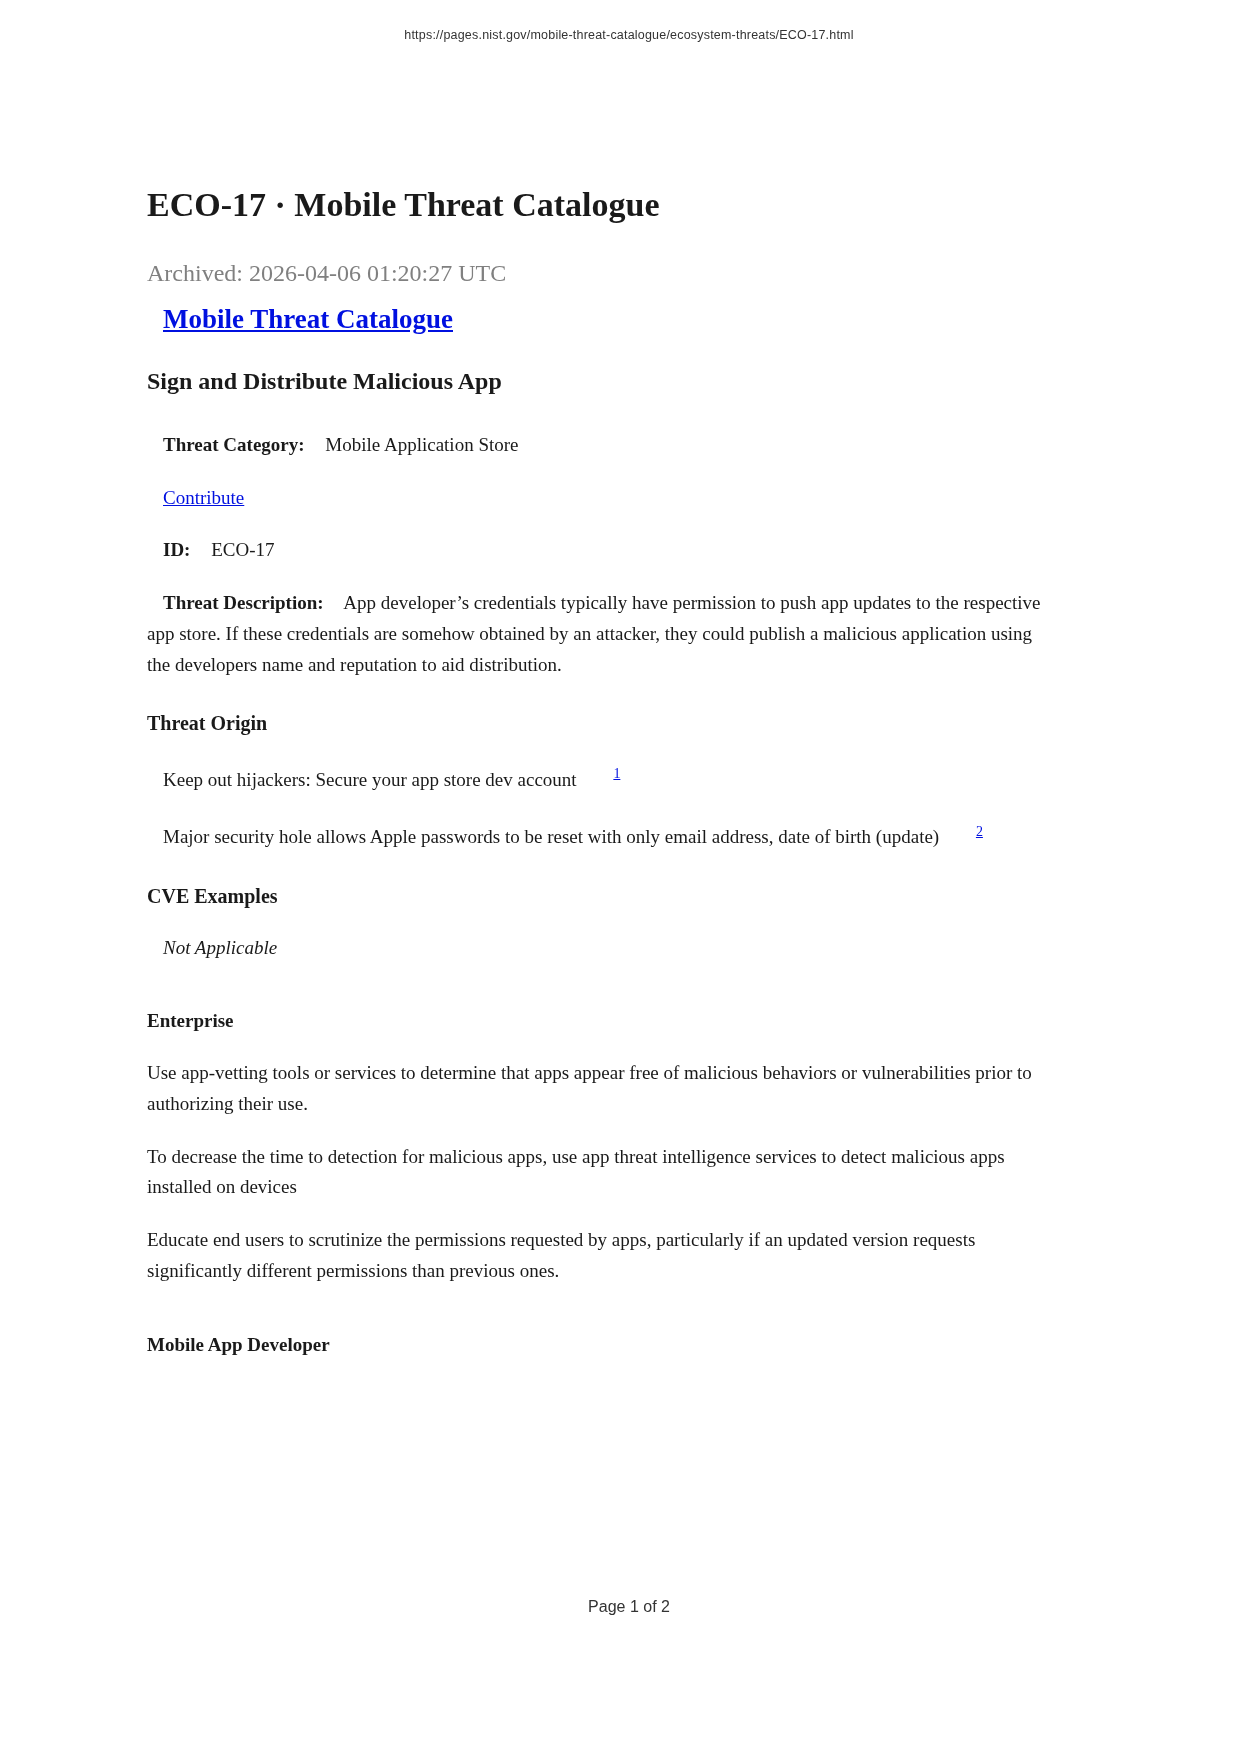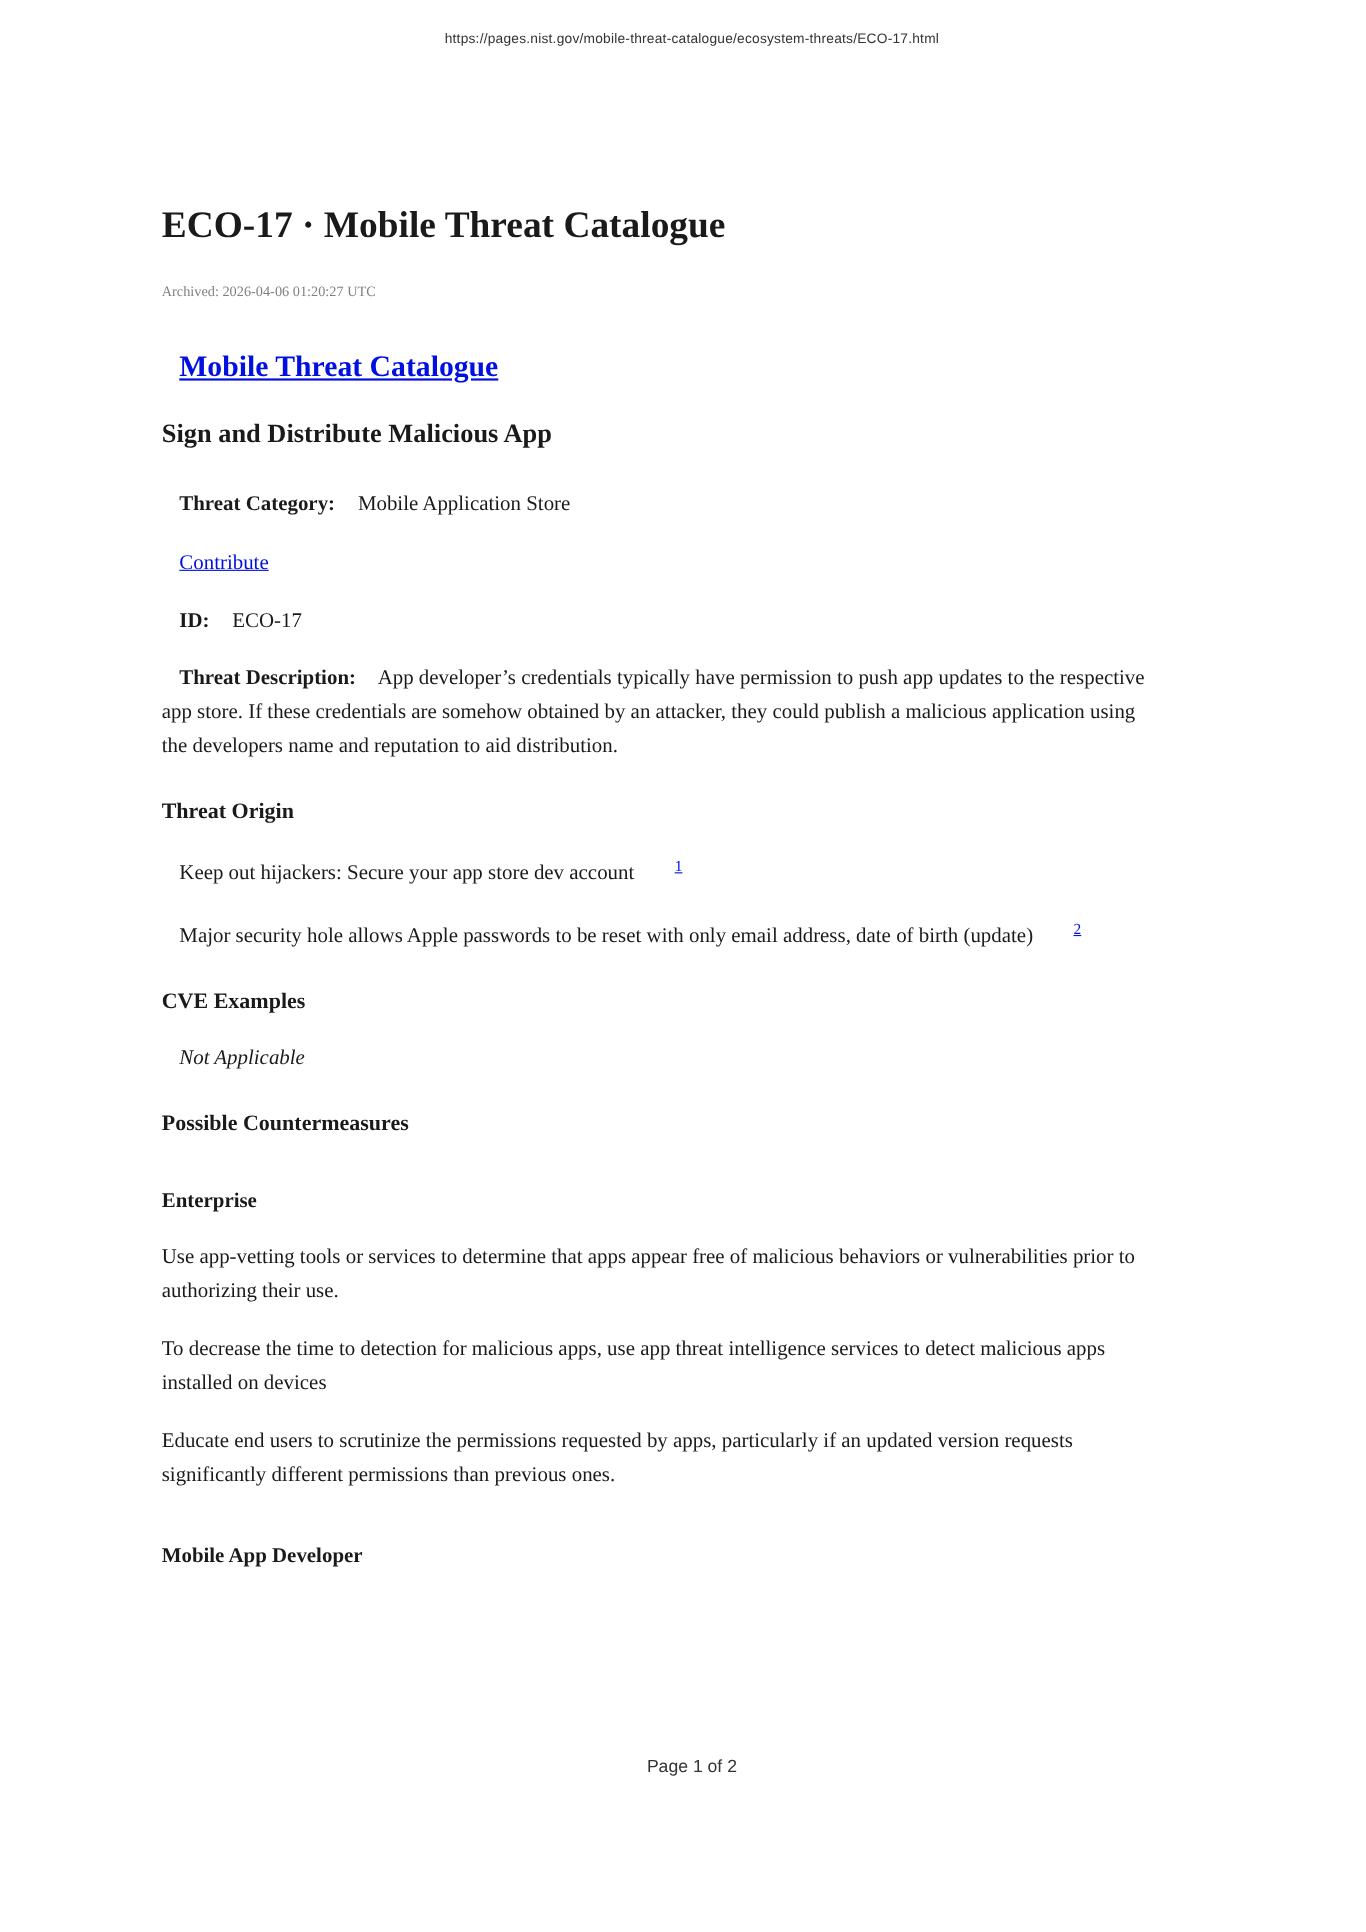--- a/index.html
+++ b/index.html
@@ -46,22 +46,22 @@
     width:935px;
   }
   h1.doc-title{
     font-size:34px;
     font-weight:bold;
     margin:0 0 28px 0;
     line-height:1.2;
   }
   .archived{
     color:var(--color-muted);
-    font-size:13px;
-    margin:0 0 42px 0;
+    font-size:24px;
+    margin:0 0 10px 0;
   }
   h2.catalogue-link-heading{
     font-size:27px;
     margin:0 0 32px 0;
     line-height:1.2;
   }
   h2.catalogue-link-heading a{
     color:var(--color-link);
     font-weight:bold;
   }
@@ -127,21 +127,20 @@
 
   <p><span>Keep out hijackers: Secure your app store dev account </span><sup class="ref"><a href="#">1</a></sup></p>
 
 
   <p><span>Major security hole allows Apple passwords to be reset with only email address, date of birth (update) </span><sup class="ref"><a href="#">2</a></sup></p>
 
   <h3 class="section-heading">CVE Examples</h3>
 
   <p><em>Not Applicable</em></p>
 
-  <h3 class="section-heading">Possible Countermeasures</h3>
 
   <h4 class="sub-heading">Enterprise</h4>
 
   <p>Use app-vetting tools or services to determine that apps appear free of malicious behaviors or vulnerabilities prior to authorizing their use.</p>
 
   <p>To decrease the time to detection for malicious apps, use app threat intelligence services to detect malicious apps installed on devices</p>
 
   <p>Educate end users to scrutinize the permissions requested by apps, particularly if an updated version requests significantly different permissions than previous ones.</p>
 
   <h4 class="sub-heading">Mobile App Developer</h4>

